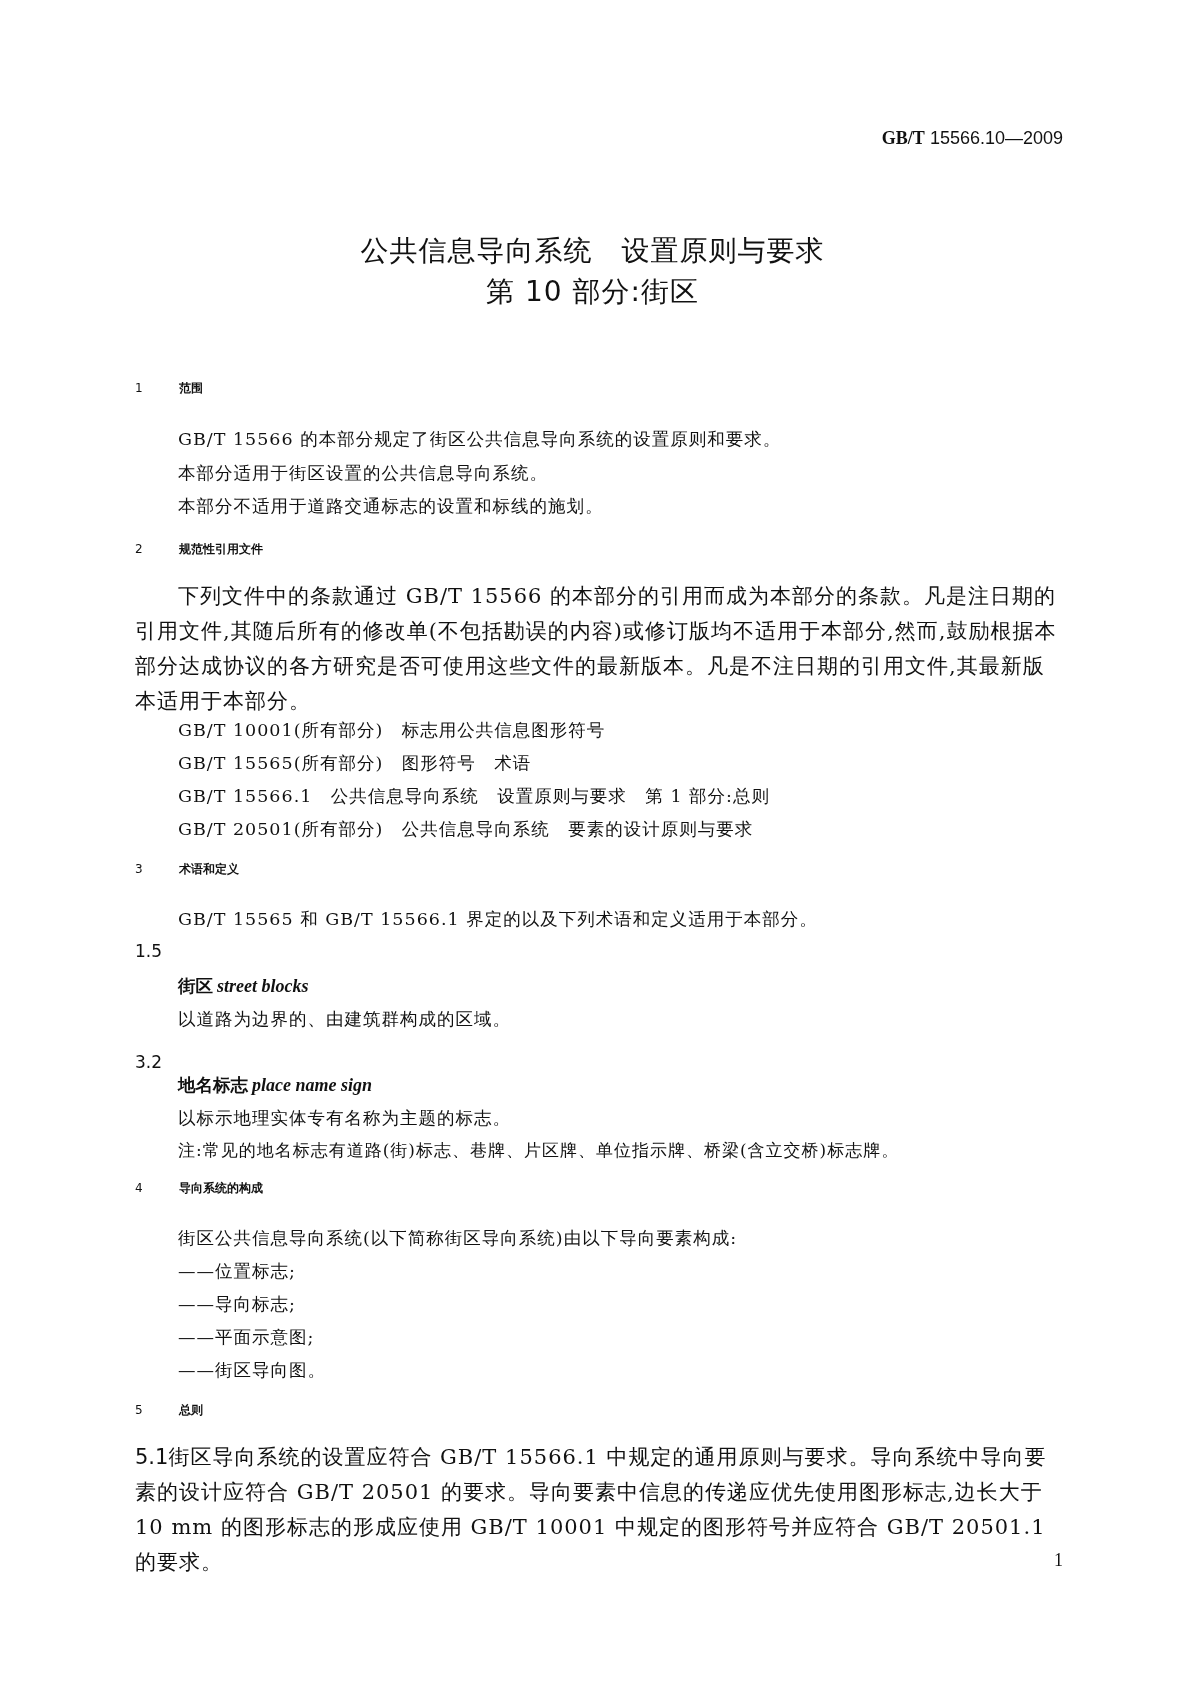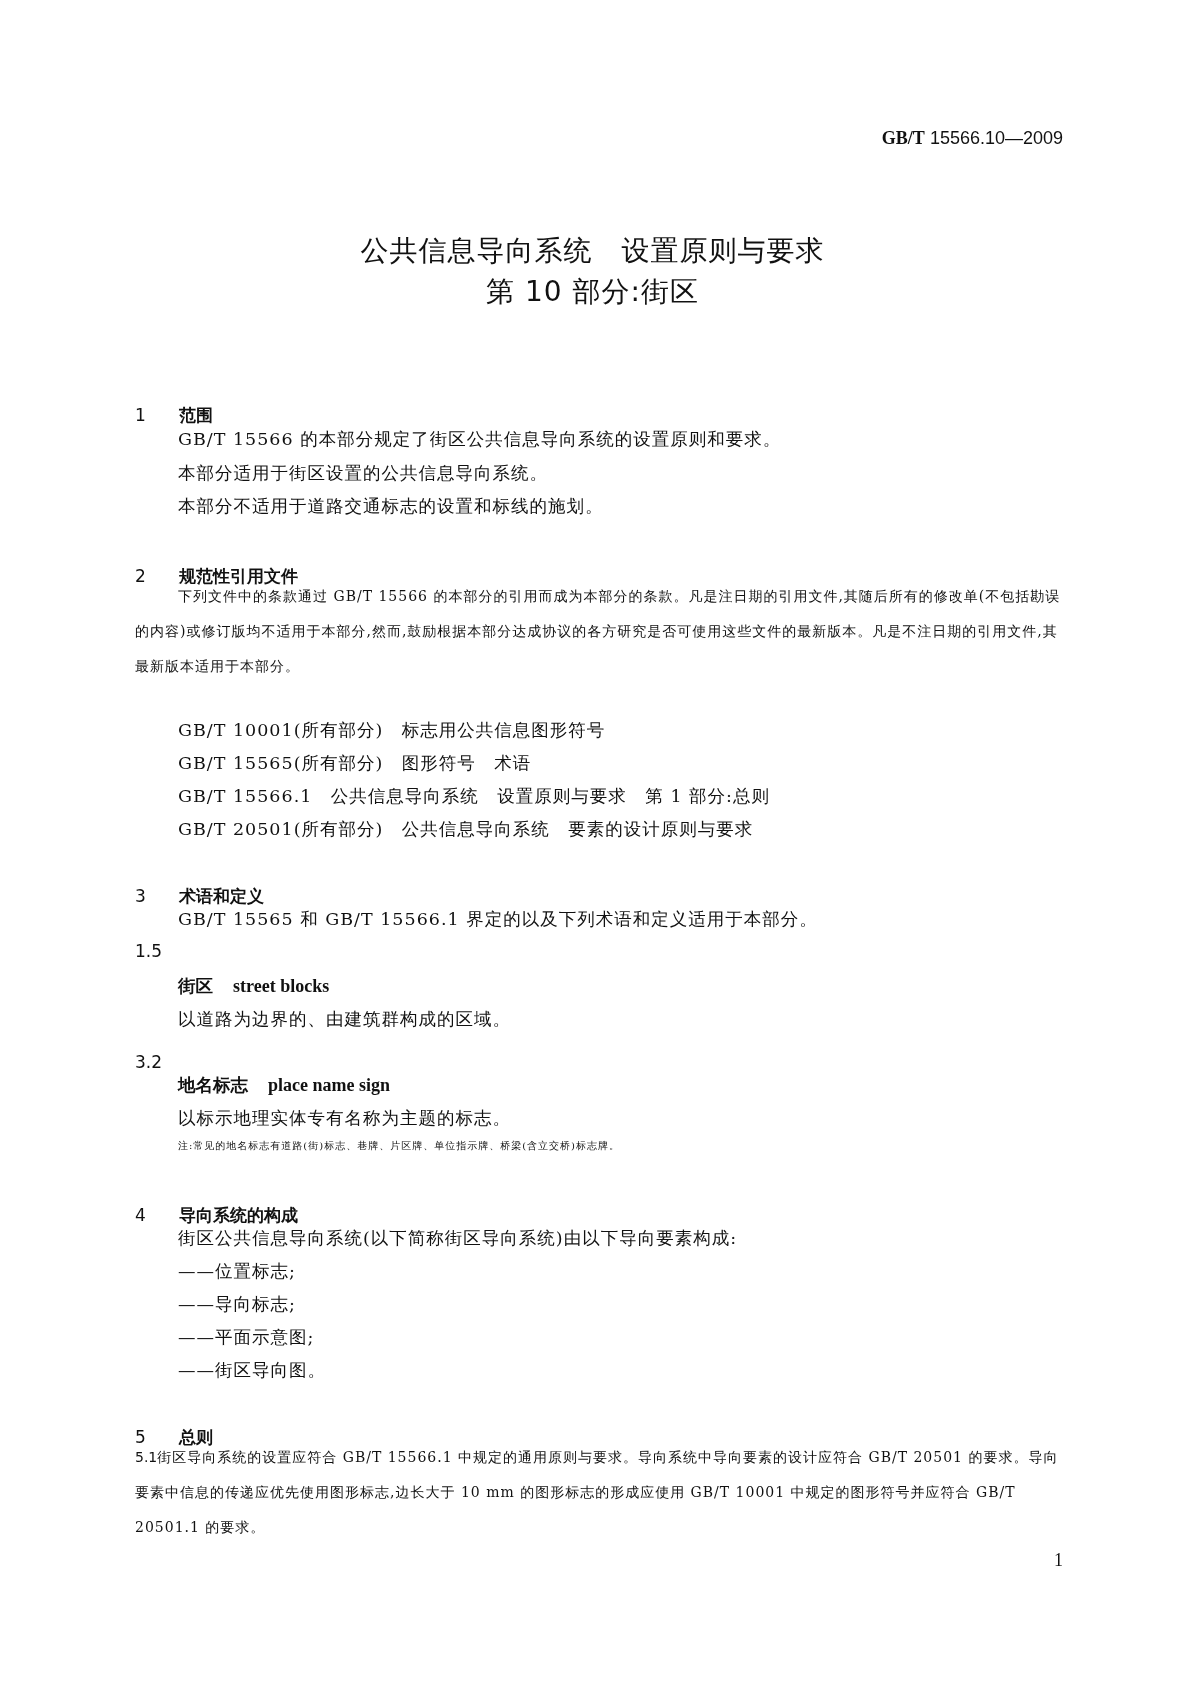--- a/index.html
+++ b/index.html
@@ -1,29 +1,29 @@
 <!DOCTYPE html>
 <html><head>
 <meta charset="utf-8">
 <style>
   html, body { margin:0; padding:0; background:#ffffff; }
   body { width:1191px; height:1684px; position:relative; overflow:hidden; color:#111; font-family:"DejaVu Serif", serif; }
   .abs { position:absolute; white-space:nowrap; }
   .std-code { right:128px; top:128px; font-size:18px; font-family:"Liberation Sans", sans-serif; }
   .std-code .gb { font-family:"Liberation Serif", serif; font-weight:bold; }
   .title { left:0; width:1185px; text-align:center; font-family:"DejaVu Sans", sans-serif; font-size:28px; letter-spacing:1px; }
-  .h { left:135px; font-family:"DejaVu Sans", sans-serif; font-size:17px; font-weight:bold;margin-top:24px; }
+  .h { left:135px; font-family:"DejaVu Sans", sans-serif; font-size:12px; font-weight:bold; }
   .h .num { display:inline-block; width:44px; font-weight:normal; }
   .p { left:178px; font-size:17.5px; letter-spacing:1px; }
-  .pfull { left:135px; width:928px; font-size:14px; letter-spacing:1px; white-space:normal; line-height:35px; }
+  .pfull { left:135px; width:928px; font-size:21px; letter-spacing:1px; white-space:normal; line-height:35px; }
   .pfull .ind { display:inline-block; width:43px; }
   .term { left:178px; font-size:17.5px; font-weight:bold; font-family:"DejaVu Sans", sans-serif; }
-  .term .en { font-family:"Liberation Serif", serif; font-size:18px; margin-left:20px; }
+  .term .en { font-family:"Liberation Serif", serif; font-size:18px; margin-left:4px;font-style:italic; }
   .num-only { left:135px; font-family:"DejaVu Sans", sans-serif; font-size:17px; }
-  .note { left:178px; font-size:10px; letter-spacing:1px; }
+  .note { left:178px; font-size:17px; letter-spacing:1px; }
   .clause-num { font-family:"DejaVu Sans", sans-serif; letter-spacing:0; }
   .page-num { right:128px; top:1550px; font-family:"Liberation Serif", serif; font-size:18px; }
 </style>
 </head>
 <body>
 
 <div class="abs std-code">
   <span class="gb">GB/T</span>
   <span>15566.10—2009</span>
 </div>

